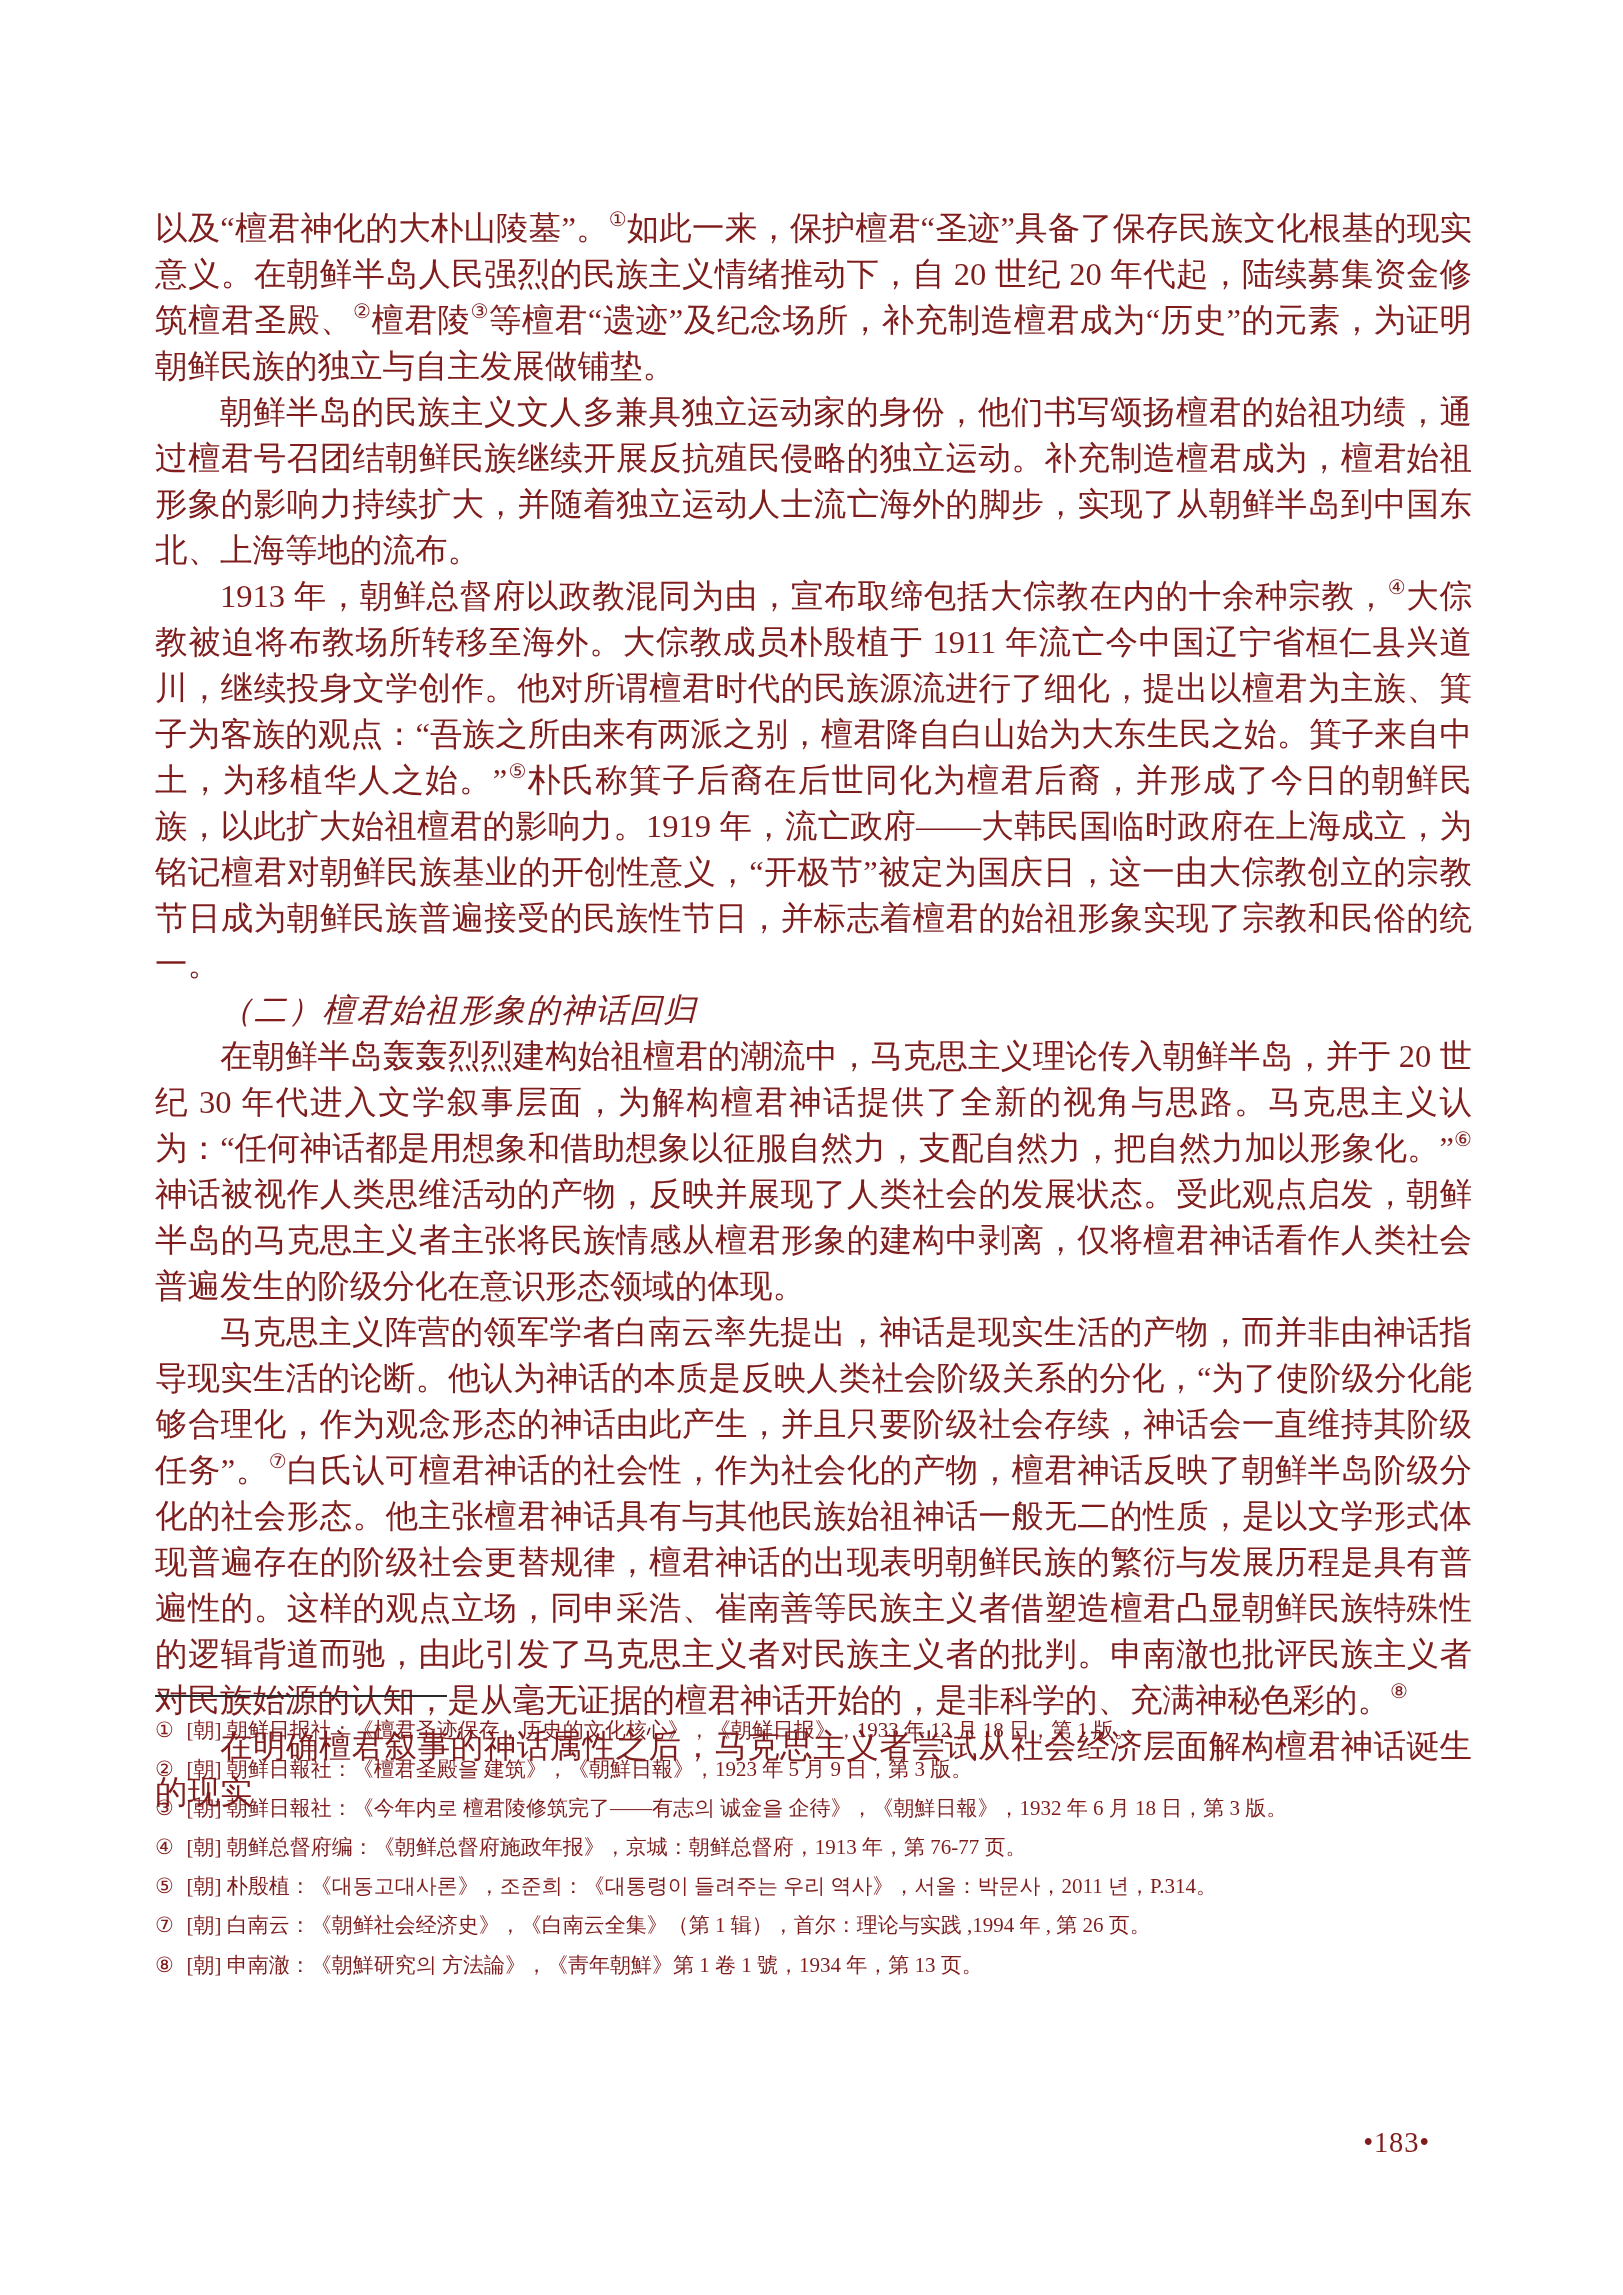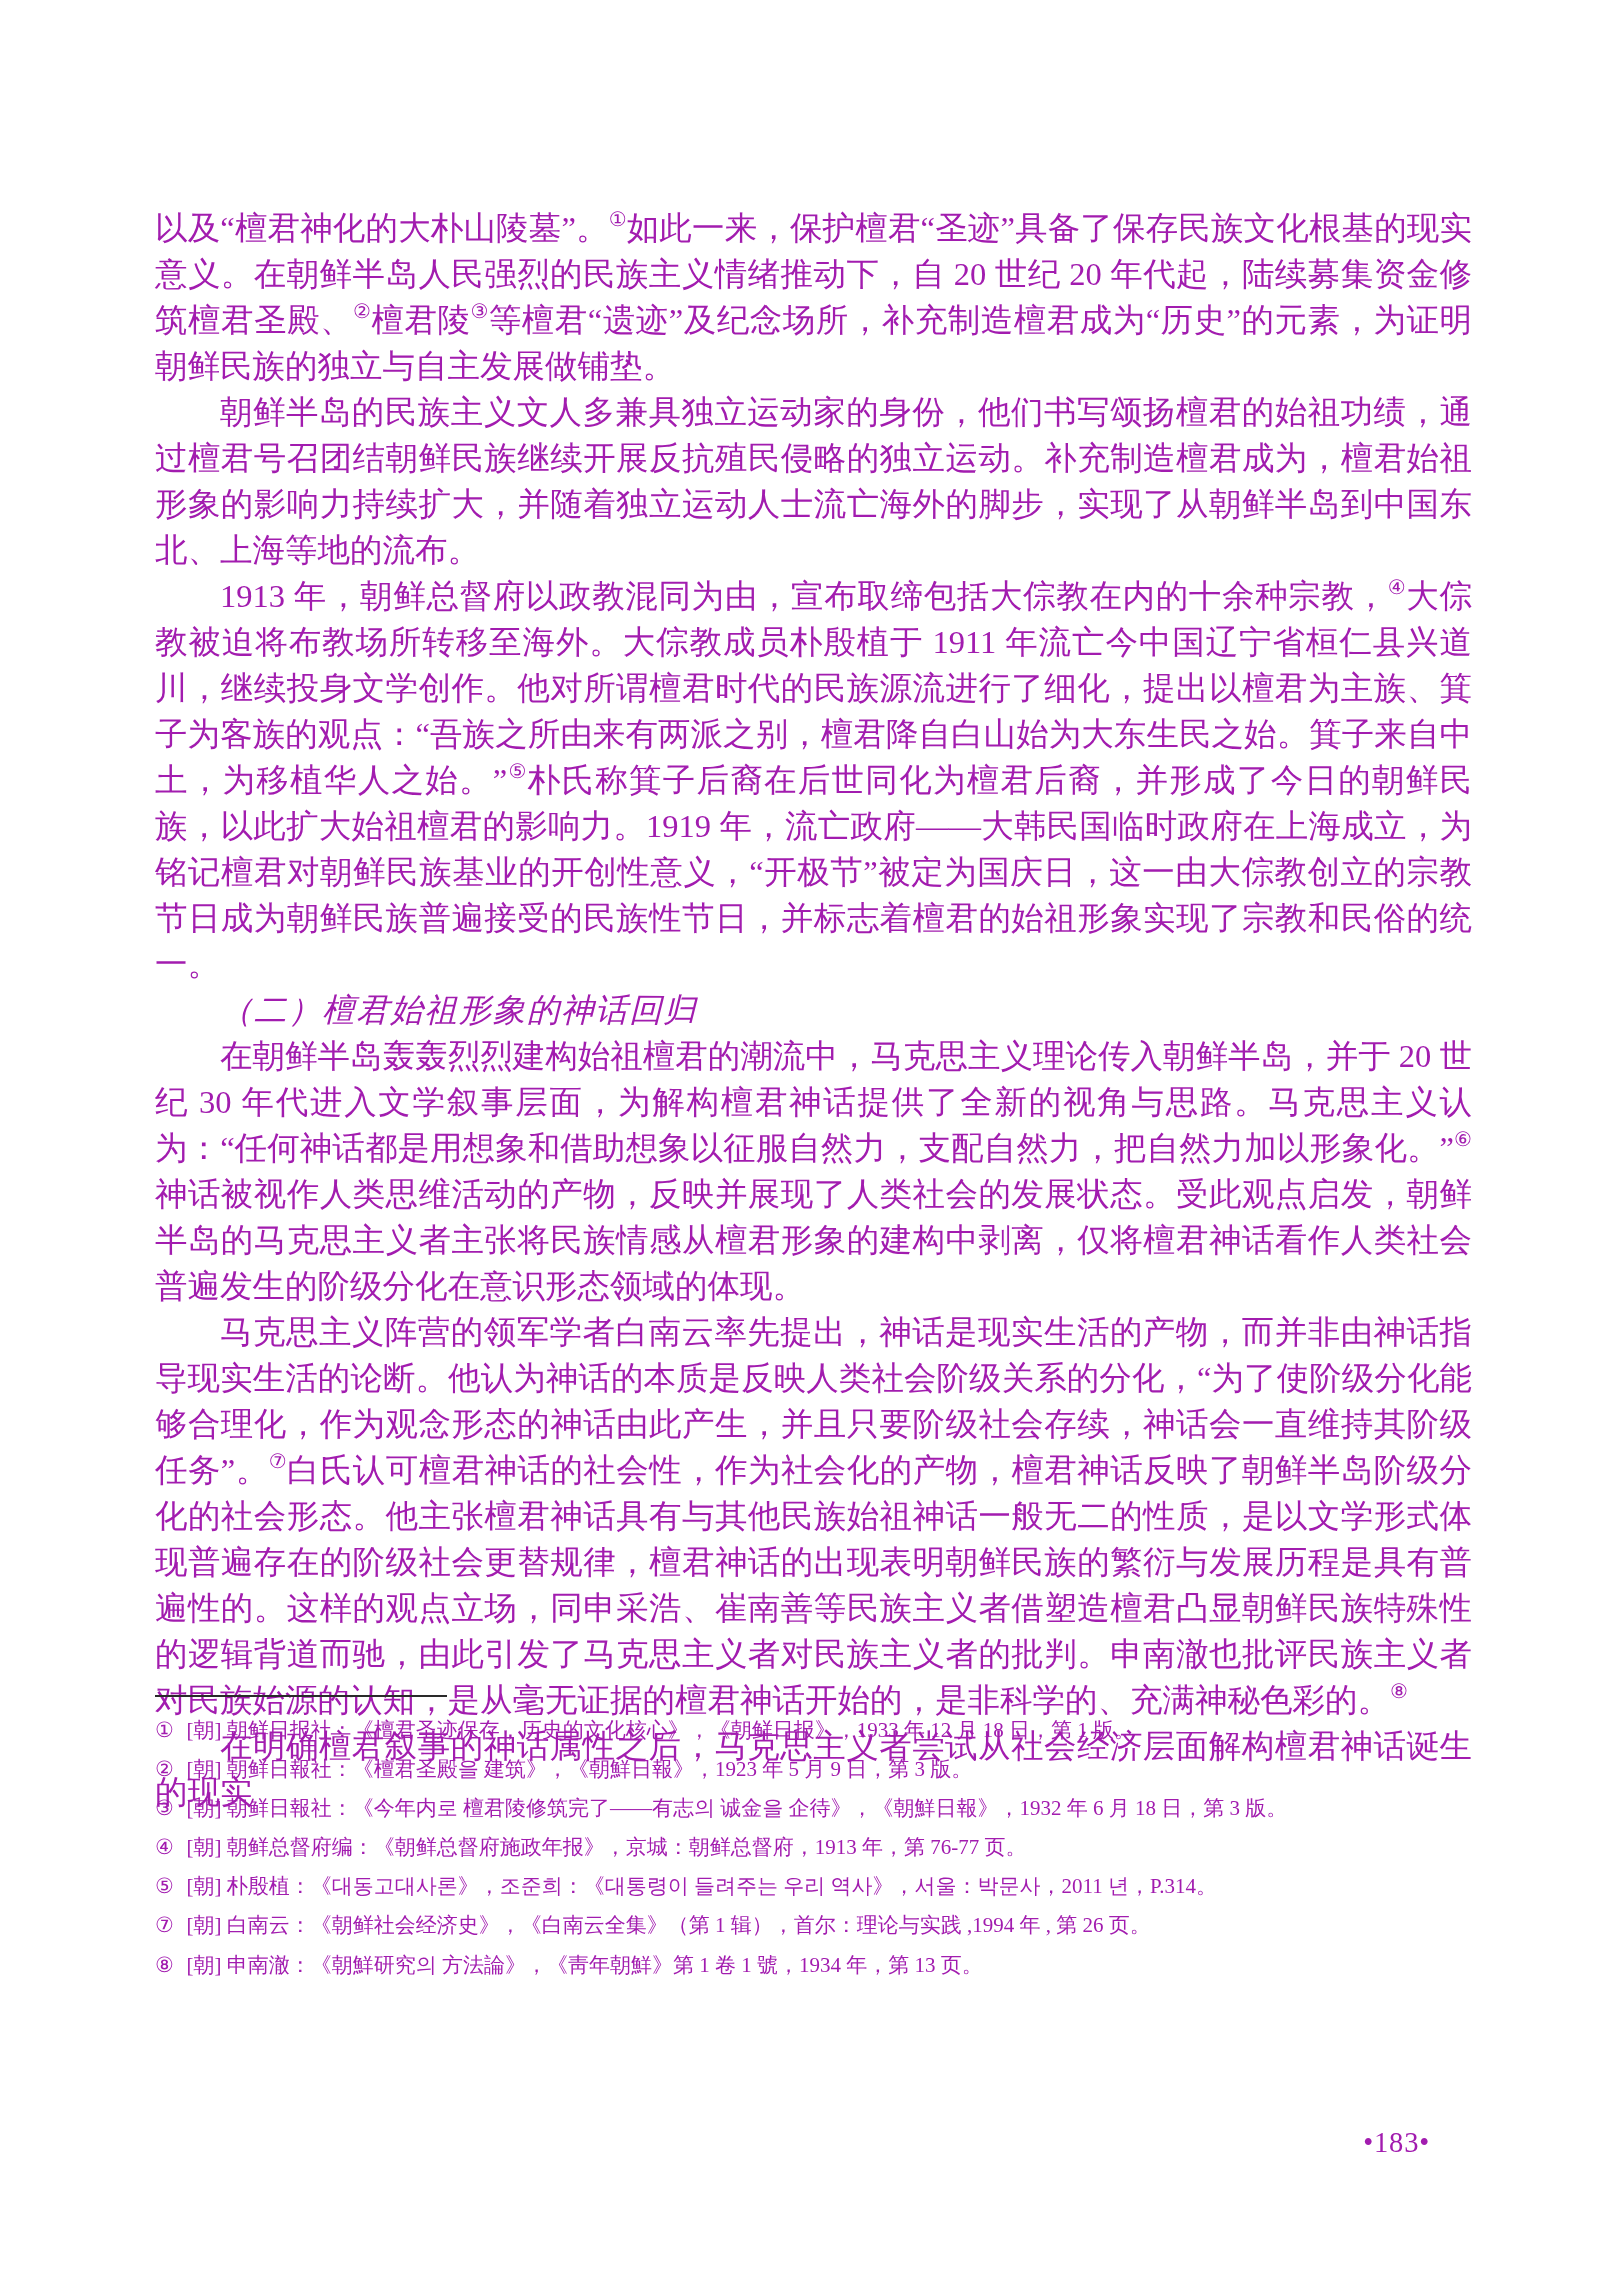--- a/index.html
+++ b/index.html
@@ -3,21 +3,21 @@
 <meta charset="utf-8">
 <style>
   html, body { margin: 0; padding: 0; background: #e8e8e8; }
   .page {
     position: relative;
     width: 1623px;
     height: 2295px;
     margin: 0 auto;
     background: #ffffff;
     font-family: "Liberation Serif", "DejaVu Serif", serif;
-    color: #a21caf;
+    color: #7f1d1d;
     overflow: hidden;
   }
   .body-text {
     position: absolute;
     left: 155px;
     top: 205px;
     width: 1317px;
   }
   .para {
     margin: 0;

